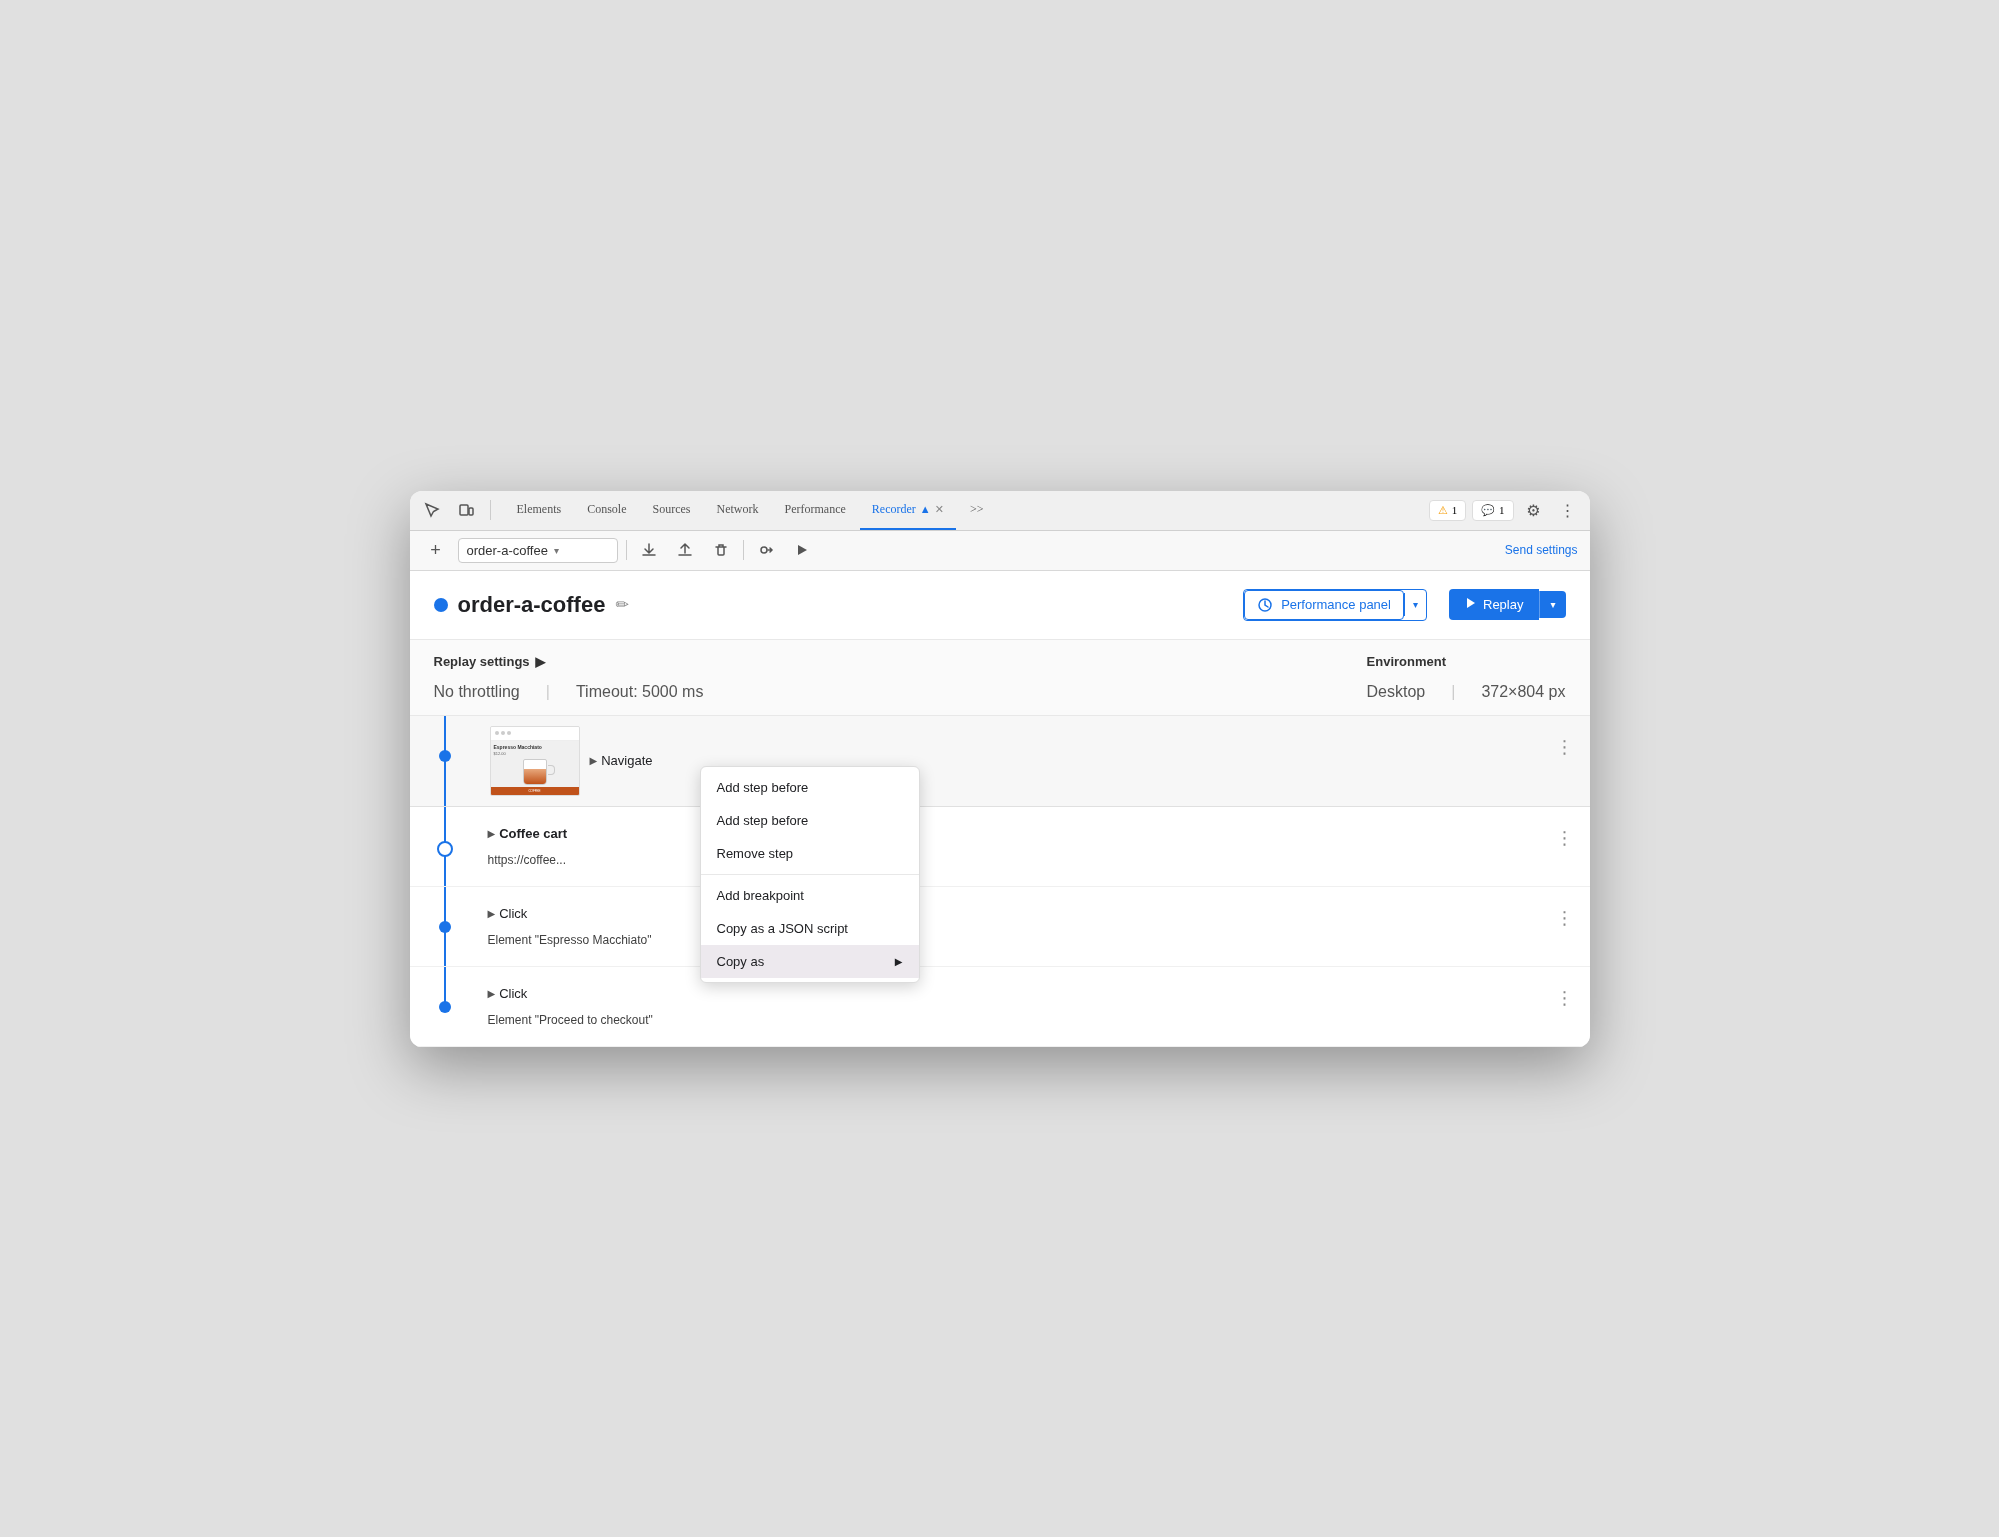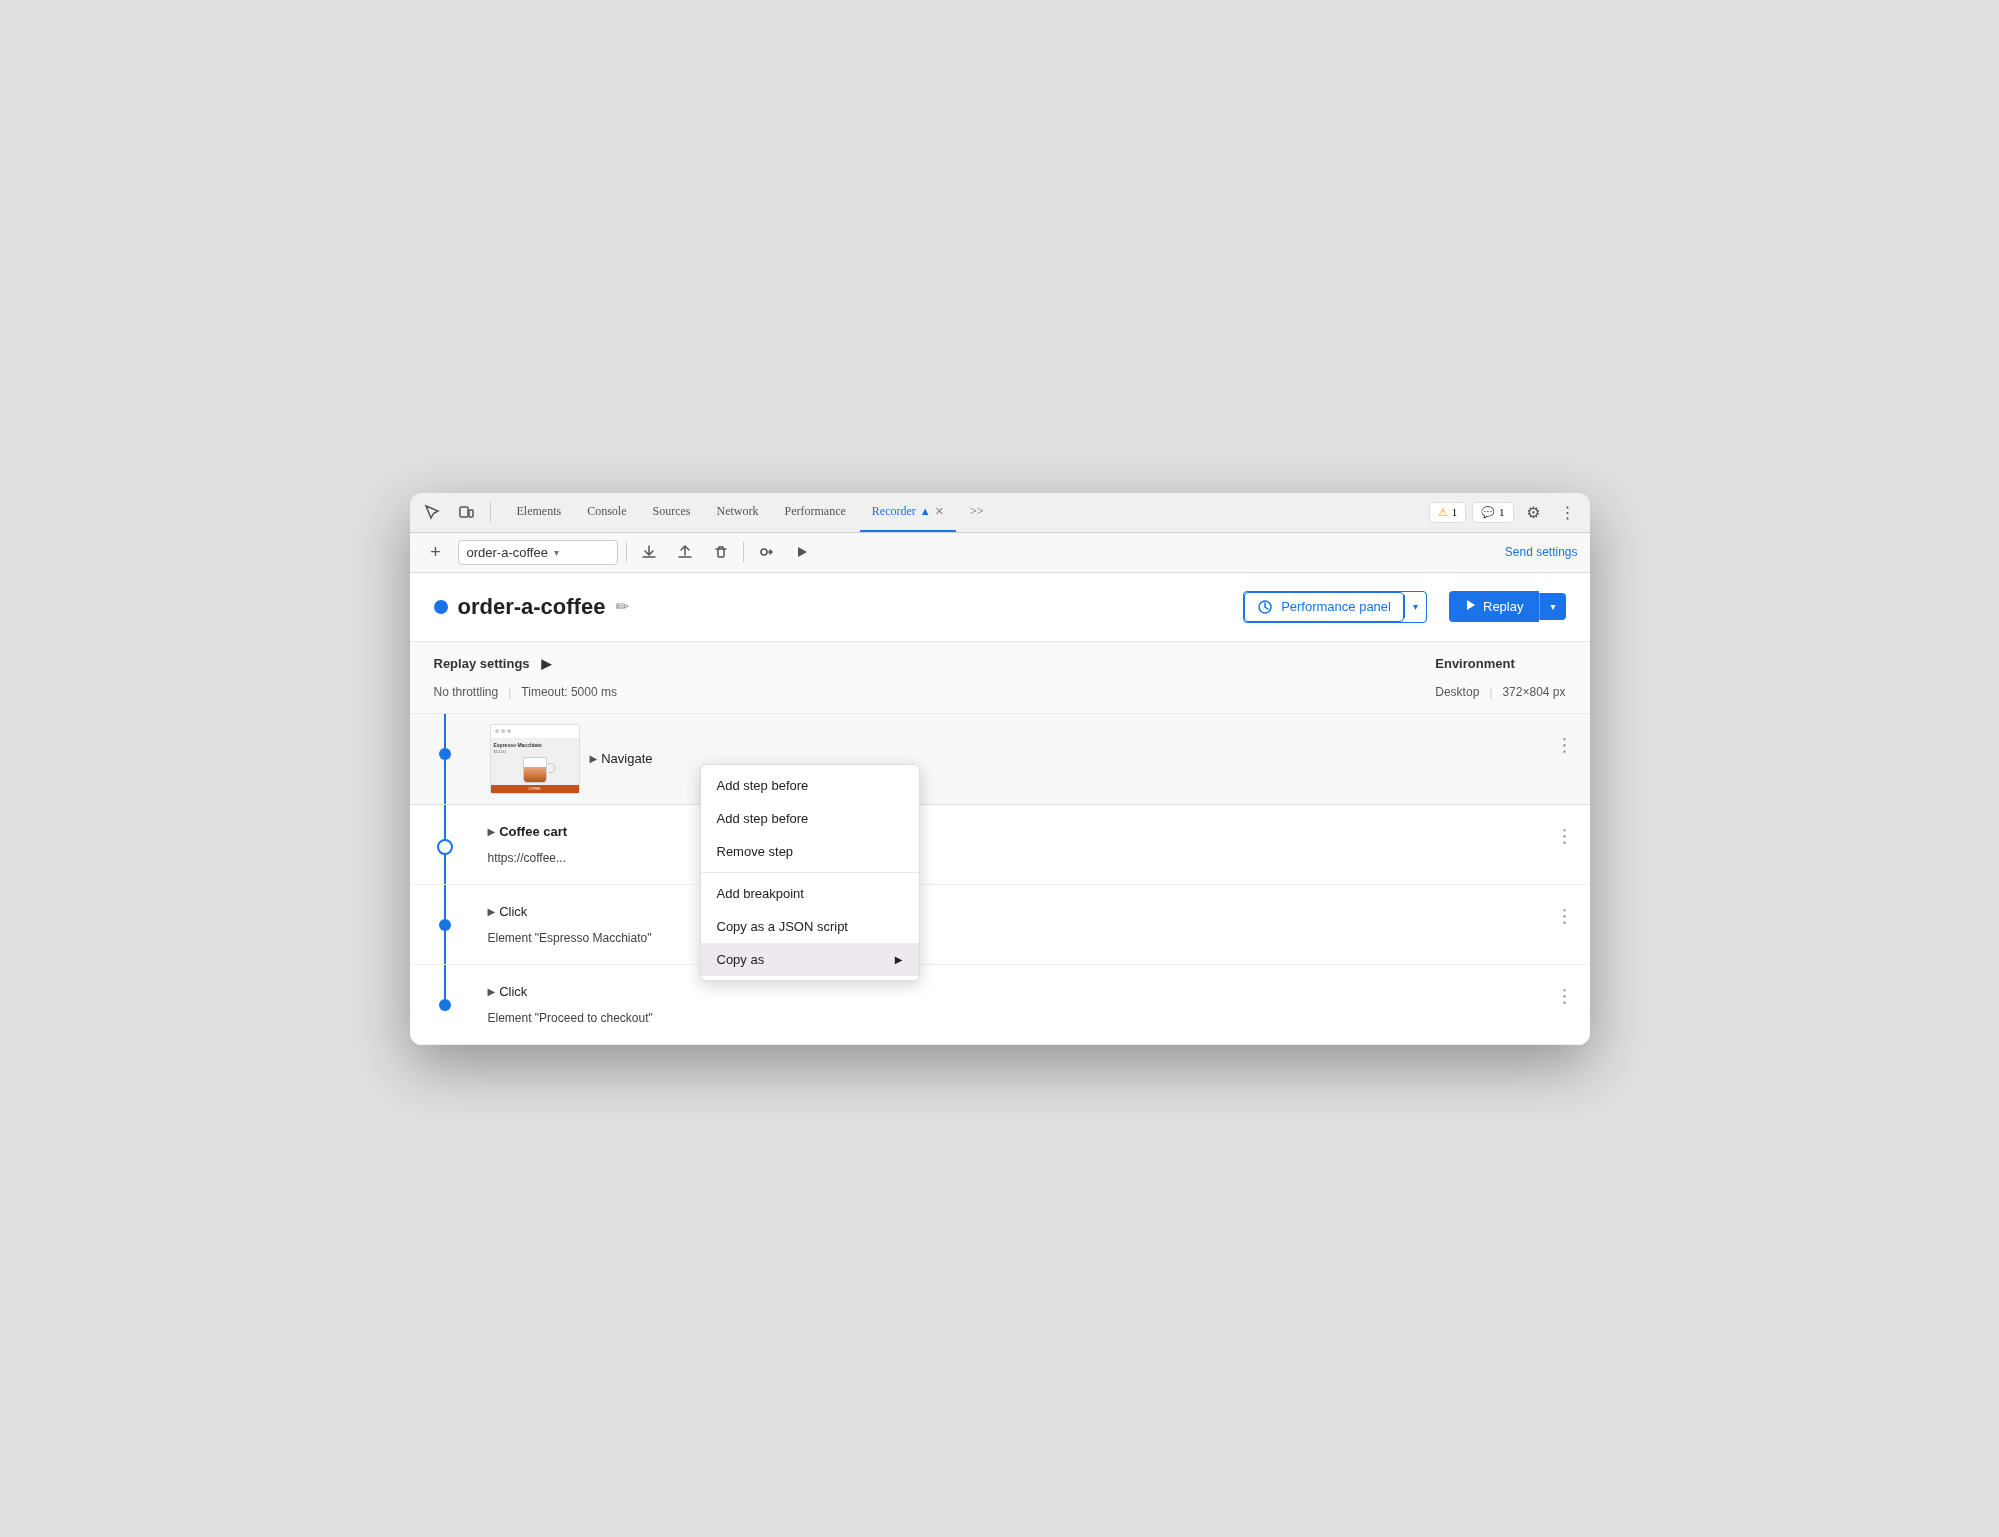--- a/index.html
+++ b/index.html
@@ -280,27 +280,27 @@
       display: flex;
       flex-direction: column;
       gap: 6px;
     }
     .settings-label {
       font-size: 13px;
       font-weight: 600;
       color: #333;
       display: flex;
       align-items: center;
-      gap: 12px;
+      gap: 6px;
     }
     .settings-values {
       display: flex;
       align-items: center;
-      gap: 0;
-      font-size: 12px;
+      gap: 16px;
+      font-size: 16px;
       color: #555;
       margin-top: 8px;
     }
     .settings-sep {
       margin: 0 10px;
       color: #ccc;
     }
     .settings-right {
       text-align: right;
     }

